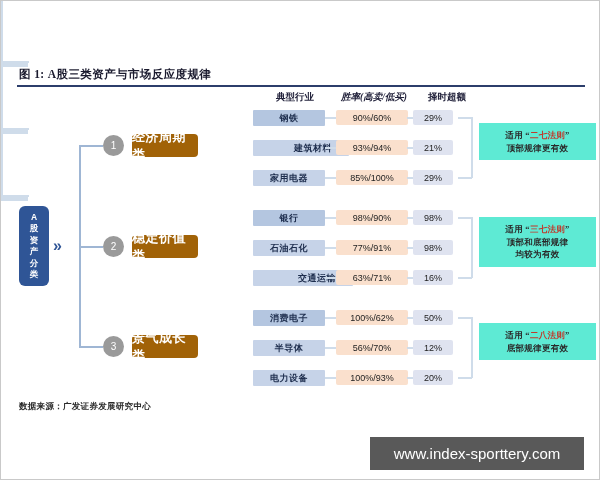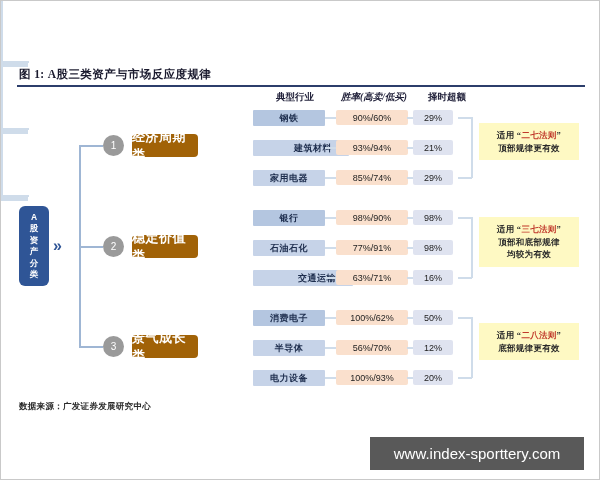--- a/index.html
+++ b/index.html
@@ -211,22 +211,22 @@
     height: 1.5px;
     background: #cfdcea;
   }
   .dash-a { left: 324px; width: 12px; }
   .dash-b { left: 406px; width: 7px; }
 
   
   .note-box {
     position: absolute;
     left: 478px;
-    width: 100px;
-    background: #fef9c3;
+    width: 117px;
+    background: #5eead4;
     color: #2a2a2a;
     font-size: 8.5px;
     line-height: 12.5px;
     text-align: center;
     font-family: "Liberation Serif", "DejaVu Serif", serif;
     font-weight: bold;
     padding: 6px 2px;
     box-sizing: border-box;
     letter-spacing: 0.3px;
   }
@@ -299,21 +299,21 @@
   <div class="ind-box" style="top:109px;">钢铁</div>
   <div class="ind-box pale" style="top:139px;padding-left:24px;">建筑材料</div>
   <div class="ind-box pale" style="top:169px;">家用电器</div>
 
   <div class="dash dash-a" style="top:116px;"></div>
   <div class="dash dash-a" style="top:146px;"></div>
   <div class="dash dash-a" style="top:176px;"></div>
 
   <div class="wr-cell" style="top:109px;">90%/60%</div>
   <div class="wr-cell" style="top:139px;">93%/94%</div>
-  <div class="wr-cell" style="top:169px;">85%/74%</div>
+  <div class="wr-cell" style="top:169px;">85%/100%</div>
 
   <div class="dash dash-b" style="top:116px;"></div>
   <div class="dash dash-b" style="top:146px;"></div>
   <div class="dash dash-b" style="top:176px;"></div>
 
   <div class="ex-cell" style="top:109px;">29%</div>
   <div class="ex-cell" style="top:139px;">21%</div>
   <div class="ex-cell" style="top:169px;">29%</div>
 
   <div class="note-br" style="left:457px; top:116px; width:14px; height:1.5px;"></div>

